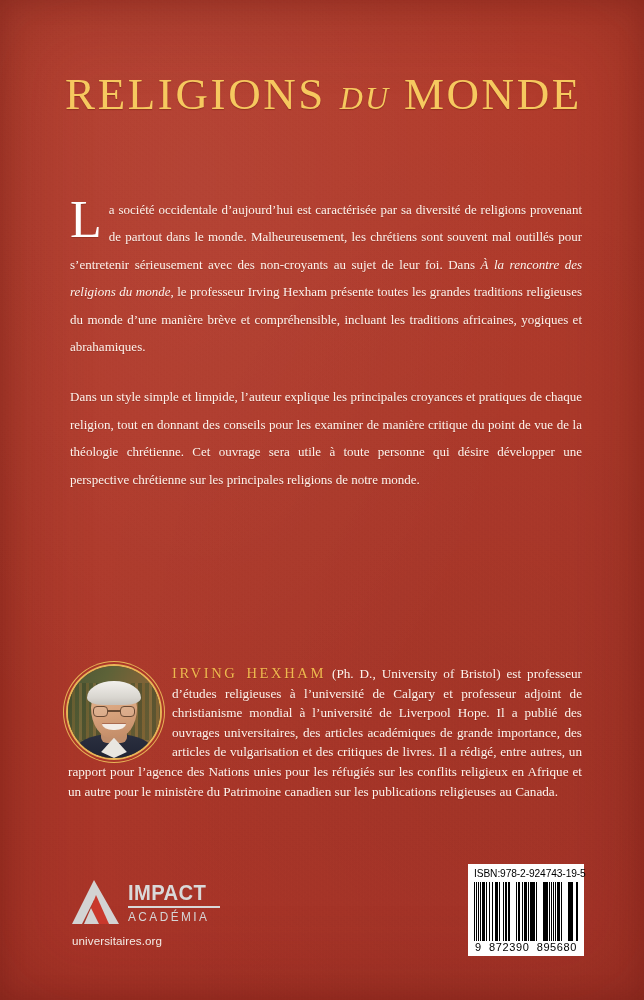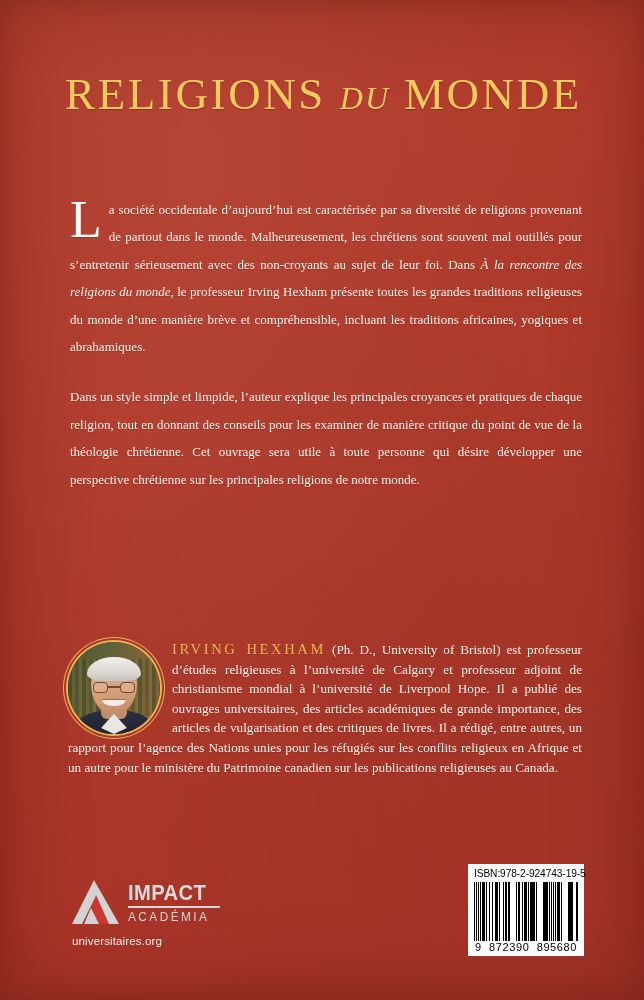--- a/index.html
+++ b/index.html
@@ -89,21 +89,21 @@
     line-height:44px;
     padding:2px 7px 0 0;
     color:#ffffff;
     font-weight:400;
   }
   #blurb em { font-style:italic; }
 
   
   #bio {
     position:absolute;
-    left:68px; right:62px; top:640px;
+    left:68px; right:62px; top:664px;
   }
   #portrait {
     float:left;
     width:92px; height:92px;
     margin:2px 12px 2px 0;
     border-radius:50%;
     position:relative;
     background:#7d3a22;
     box-shadow:0 0 0 2px #e8b457, 0 0 0 4px #ab3729, 0 0 0 5px #e8b457;
     overflow:hidden;

